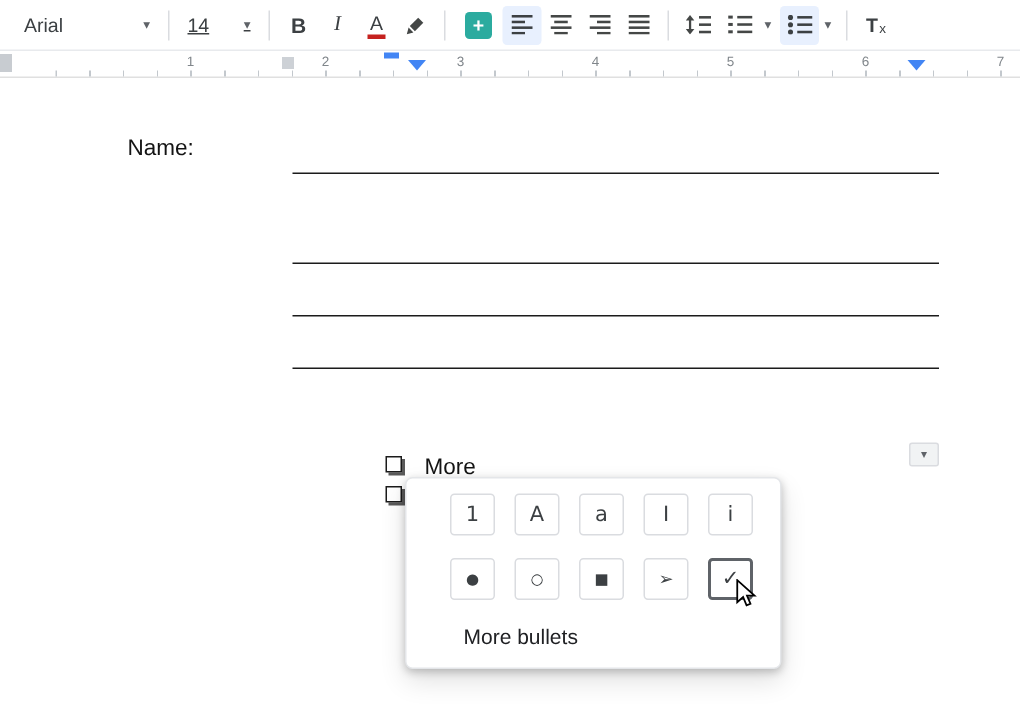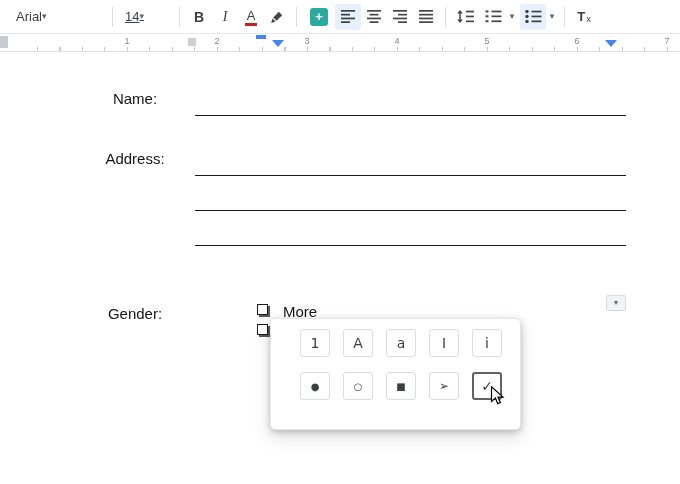--- a/index.html
+++ b/index.html
@@ -2,21 +2,21 @@
 <html><head>
 <meta charset="utf-8">
 <style>
   html,body{margin:0;padding:0;background:#fff;}
   body{width:680px;height:484px;overflow:hidden;position:relative;
        font-family:"Liberation Sans","DejaVu Sans",sans-serif;-webkit-font-smoothing:antialiased;}
 
   
   .toolbar{height:34px;display:flex;align-items:center;padding:0 6px 0 10px;
            box-sizing:border-box;border-bottom:1px solid #e8eaed;background:#fff;}
-  .tb-select{display:flex;align-items:center;
+  .tb-select{display:flex;align-items:center;justify-content:space-between;
              font-size:13px;color:#3c4043;padding:3px 6px;border-radius:3px;cursor:pointer;}
   .tb-select.family{width:84px;}
   .tb-select.size{width:42px;text-decoration:underline;}
   .caret{font-size:9px;color:#5f6368;line-height:1;}
   .sep{width:1px;height:20px;background:#dadce0;margin:0 6px;flex:none;}
   .tb-btn{width:26px;height:26px;flex:none;display:flex;align-items:center;justify-content:center;
           border-radius:3px;color:#3c4043;font-size:14px;cursor:pointer;position:relative;}
   .tb-btn.active{background:#e8f0fe;}
   .b-bold{font-weight:700;}
   .b-italic{font-style:italic;font-family:"Liberation Serif",serif;}
@@ -36,21 +36,21 @@
      background-size:640px 4px;background-repeat:no-repeat;background-position:37px bottom;}
   .ruler-num{position:absolute;top:2px;font-size:9px;color:#80868b;transform:translateX(-50%);}
   .margin-left-block{position:absolute;left:0;top:2px;width:8px;height:12px;background:#c8ccd1;}
   .margin-box{position:absolute;left:188px;top:4px;width:8px;height:8px;background:#cdd1d6;}
   .indent-bar{position:absolute;left:256px;top:1px;width:10px;height:4px;background:#4285f4;cursor:pointer;}
   .tri-down{position:absolute;top:6px;width:0;height:0;border-left:6px solid transparent;
             border-right:6px solid transparent;border-top:7px solid #4285f4;cursor:pointer;}
 
   
   .doc{position:relative;height:433px;background:#fff;}
-  .field-label{position:absolute;left:85px;width:100px;text-align:center;
+  .field-label{position:absolute;left:85px;width:100px;text-align:left;
                font-size:15px;color:#141414;cursor:text;}
   .rule-line{position:absolute;left:195px;width:431px;height:0;border-top:1.7px solid #1b1b1b;cursor:text;}
   .bullet{position:absolute;left:257px;width:9px;height:9px;border:1.5px solid #1b1b1b;background:#fff;
           box-shadow:2px 2px 0 0 #5a5a5a;cursor:pointer;}
   .male-text{position:absolute;left:283px;top:251px;font-size:15px;color:#141414;cursor:text;}
   .mini-dd{position:absolute;left:606px;top:243px;width:18px;height:14px;background:#f1f3f4;
            border:1px solid #dadce0;border-radius:2px;display:flex;align-items:center;
            justify-content:center;cursor:pointer;}
   .mini-dd .caret{font-size:8px;}
 
@@ -209,26 +209,24 @@
   <div class="indent-bar"></div>
   <div class="tri-down" style="left:272px"></div>
   <div class="tri-down" style="left:605px"></div>
 </div>
 
 <div class="doc">
 
   <div class="field-label" style="top:38px">Name:</div>
   <div class="rule-line" style="top:63px"></div>
 
-  <div class="field-label" style="top:98px">Address:</div>
   <div class="rule-line" style="top:123px"></div>
   <div class="rule-line" style="top:158px"></div>
   <div class="rule-line" style="top:193px"></div>
 
-  <div class="field-label" style="top:253px">Gender:</div>
 
   <div class="bullet" style="top:252px"></div>
   <div class="male-text">More</div>
   <div class="bullet" style="top:272px"></div>
 
   <div class="mini-dd">
     <span class="caret">▾</span>
   </div>
 
   <div class="popup">
@@ -239,20 +237,21 @@
       <div class="glyph-btn">I</div>
       <div class="glyph-btn">i</div>
     </div>
     <div class="popup-row second">
       <div class="glyph-btn">●</div>
       <div class="glyph-btn">○</div>
       <div class="glyph-btn">■</div>
       <div class="glyph-btn">➢</div>
       <div class="glyph-btn selected">✓</div>
     </div>
+    <div class="more-bullets">More bullets</div>
   </div>
 
   <div class="cursor">
     <svg width="15" height="20">
       <path d="M1.5,0.8 L1.5,15.5 L5.4,12 L7.7,17.6 L10.3,16.5 L8,11.1 L13,11.1 Z" fill="#ffffff" stroke="#000000" stroke-width="1.2"></path>
     </svg>
   </div>
 
 </div>
 

